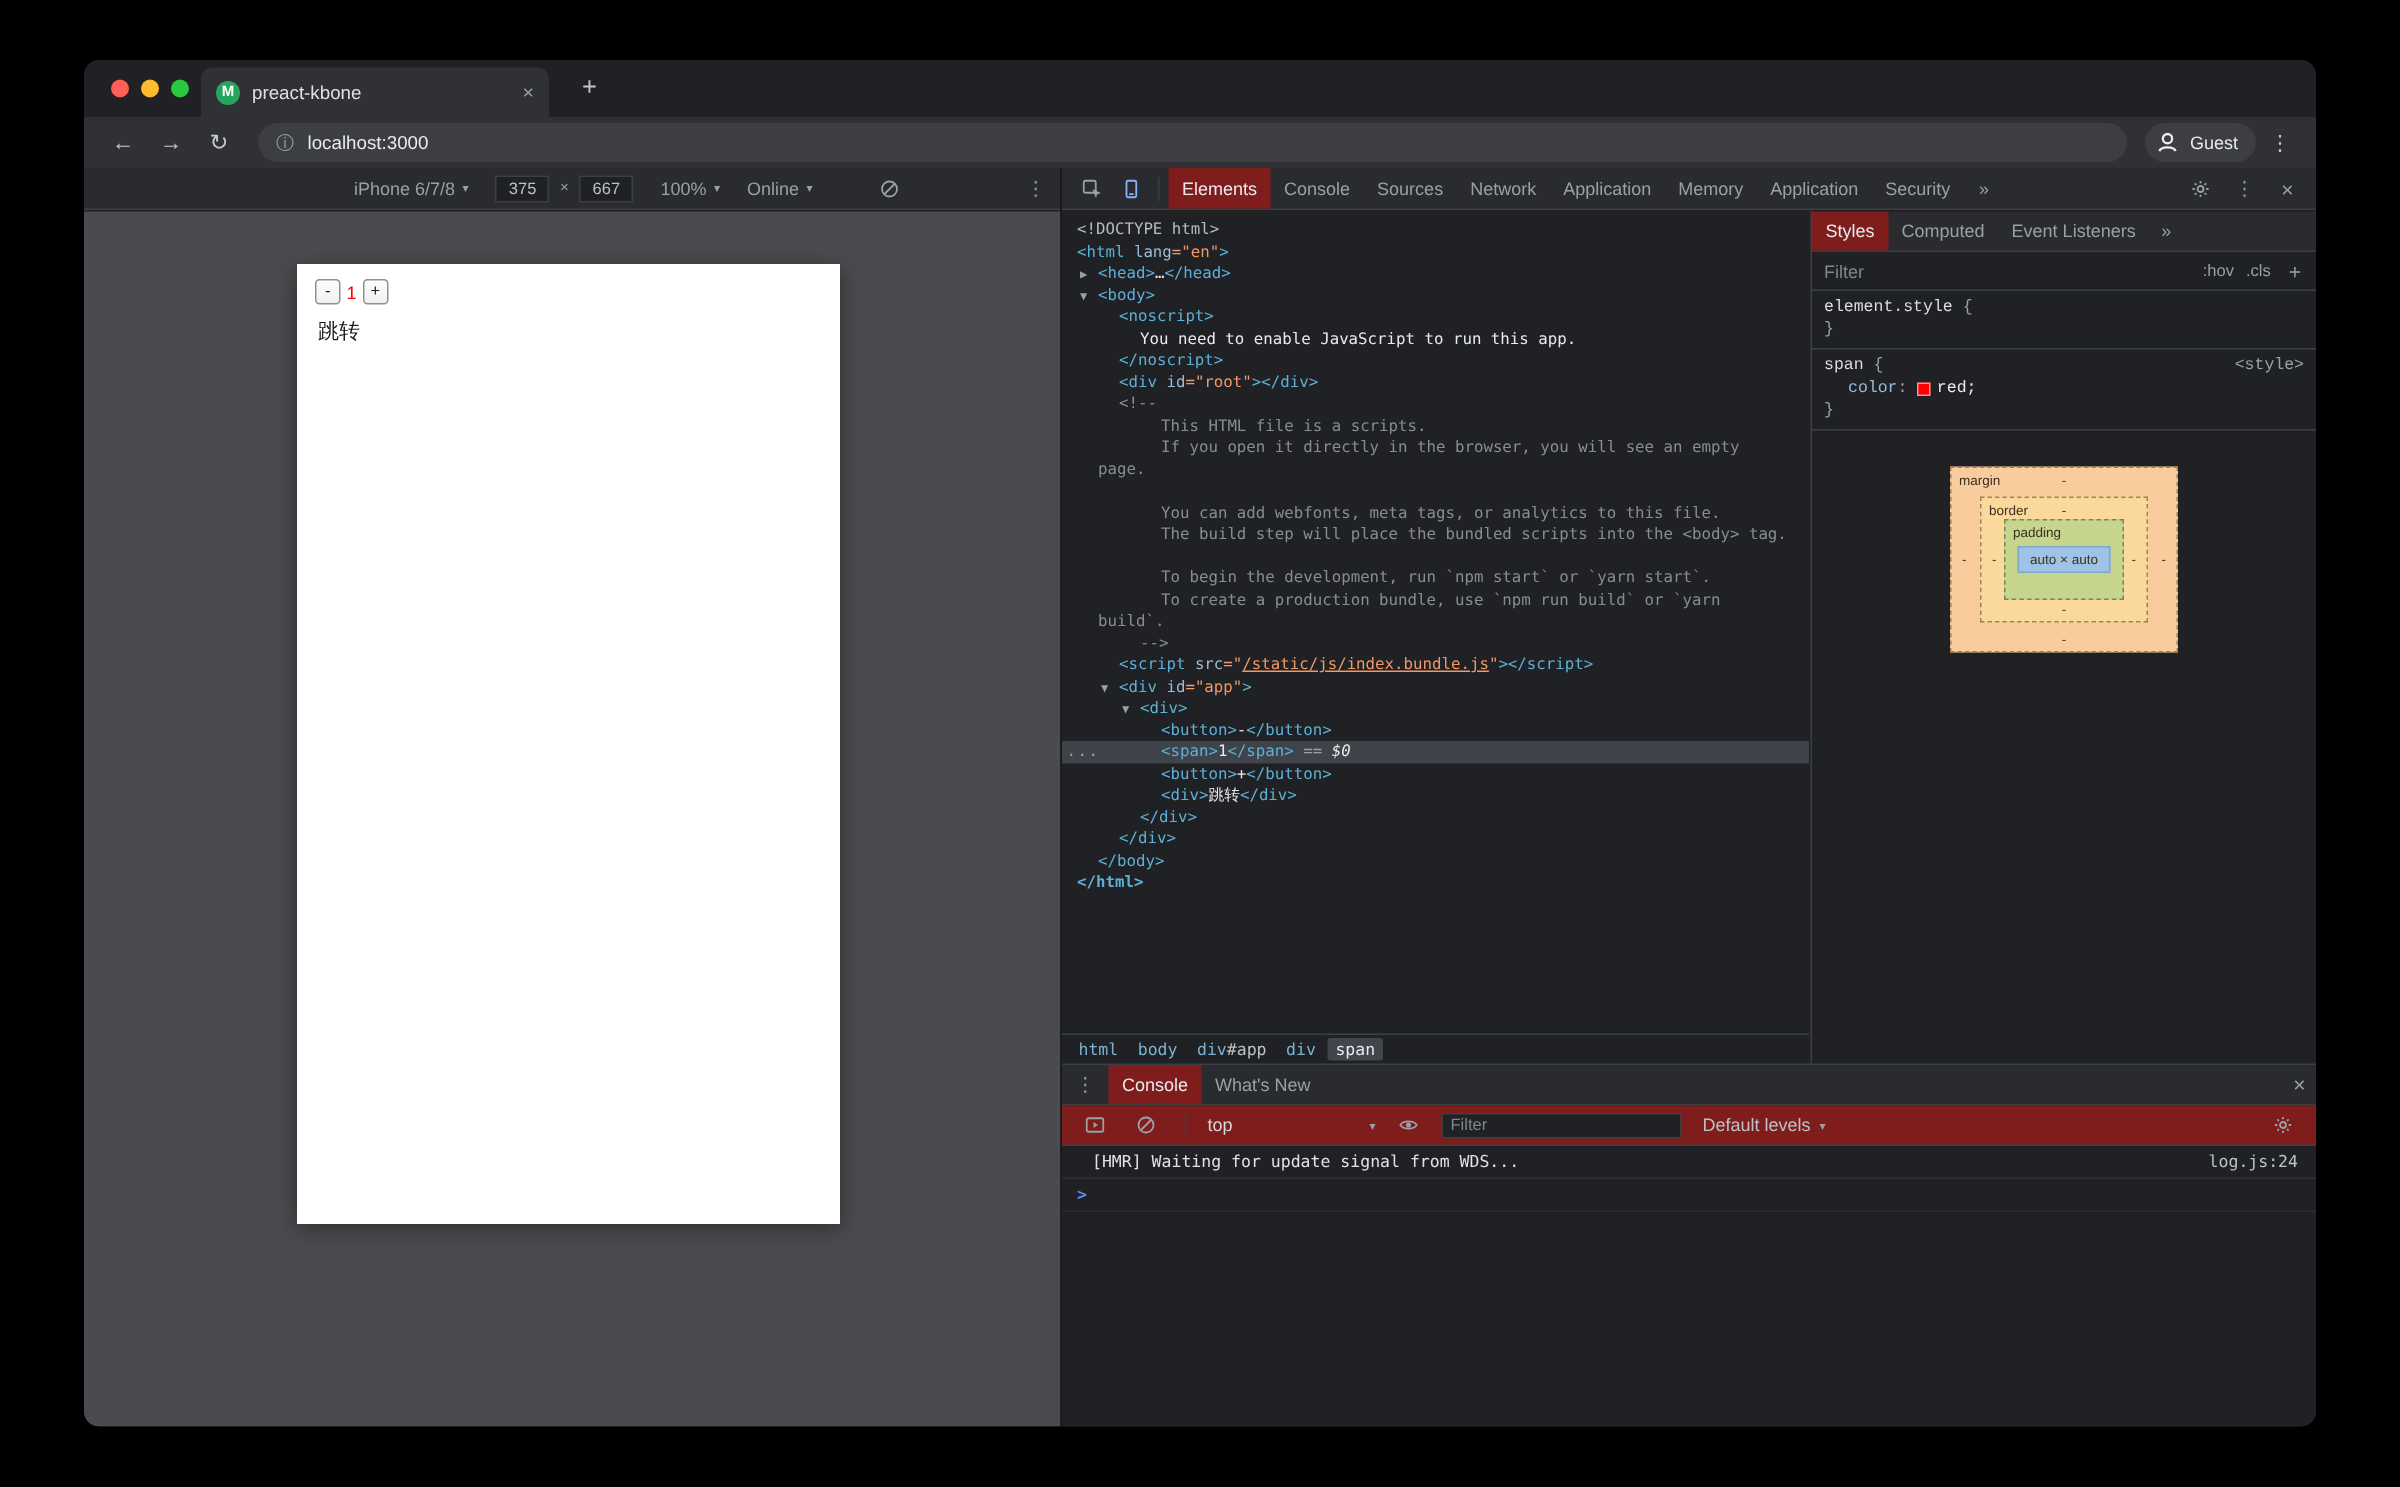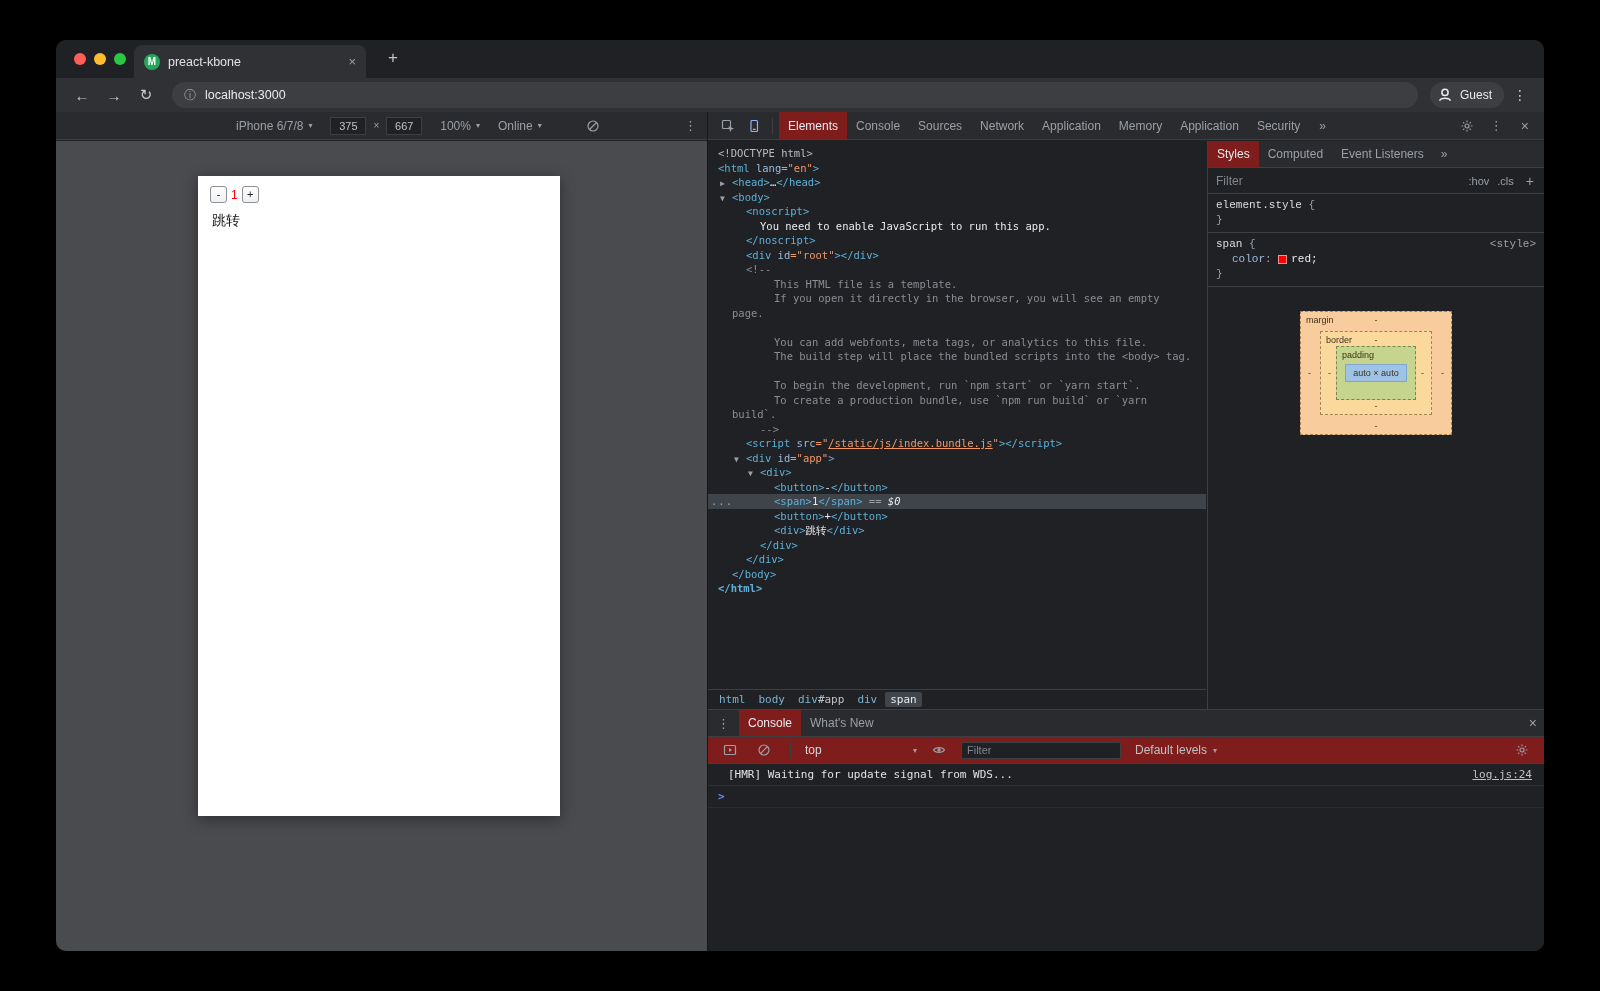--- a/index.html
+++ b/index.html
@@ -113,21 +113,21 @@
 
   
   .drawer{position:absolute;left:0;right:0;top:597px;bottom:0;background:#202124;border-top:1px solid #3c4043}
   .drawer-header{height:27px;background:#2a2b2e;border-bottom:1px solid #3c4043;display:flex;align-items:center}
   .console-toolbar{height:27px;border-bottom:1px solid #3c4043;display:flex;align-items:center;padding:0 10px;gap:10px;background:#7f1d1d}
   .ctx{width:112px;display:flex;align-items:center;justify-content:space-between;color:#d5d7da;font-size:12px}
   .cfilter{width:160px;height:17px;background:#202124;border:1px solid #3c4043;color:#e8eaed;font-size:11px;padding:0 5px;border-radius:2px;outline:none;font-family:inherit}
   .cfilter::placeholder{color:#80868b}
   .levels{display:flex;align-items:center;gap:6px;color:#bdc1c6;font-size:12px;margin-left:4px}
   .log-row{height:22px;display:flex;align-items:center;padding:0 12px 0 20px;border-bottom:1px solid rgba(255,255,255,.07);font-family:"DejaVu Sans Mono","Liberation Mono",monospace;font-size:11px;color:#dfe1e4}
-  .log-src{color:#bdc1c6;text-decoration:underline;margin-left:auto;cursor:default}
+  .log-src{color:#bdc1c6;margin-left:auto;cursor:default}
   .prompt-row{height:22px;display:flex;align-items:center;padding:0 10px;border-bottom:1px solid rgba(255,255,255,.05)}
   .chev{color:#5f8af8;font-family:"DejaVu Sans Mono","Liberation Mono",monospace;font-size:11px;font-weight:bold;margin-right:6px}
   .prompt-input{flex:1;height:100%}
   svg{display:block}
 </style>
 </head>
 <body>
 
 <div class="stage">
   <div class="window">
@@ -248,21 +248,21 @@
         <div class="dom-tree">
             <div class="trow" style="padding-left: 10px;"><span class="sg-doc">&lt;!DOCTYPE html&gt;</span></div>
             <div class="trow" style="padding-left: 10px;"><span class="sg-tag">&lt;html</span><span class="sg-attr"> lang</span><span class="sg-val">="en"</span><span class="sg-tag">&gt;</span></div>
             <div class="trow" style="padding-left: 12px;"><span class="arw">▶</span><span class="sg-tag">&lt;head&gt;</span><span class="sg-txt">…</span><span class="sg-tag">&lt;/head&gt;</span></div>
             <div class="trow" style="padding-left: 12px;"><span class="arw">▼</span><span class="sg-tag">&lt;body&gt;</span></div>
             <div class="trow" style="padding-left: 38px;"><span class="sg-tag">&lt;noscript&gt;</span></div>
             <div class="trow" style="padding-left: 52px;"><span class="sg-txt">You need to enable JavaScript to run this app.</span></div>
             <div class="trow" style="padding-left: 38px;"><span class="sg-tag">&lt;/noscript&gt;</span></div>
             <div class="trow" style="padding-left: 38px;"><span class="sg-tag">&lt;div</span><span class="sg-attr"> id</span><span class="sg-val">="root"</span><span class="sg-tag">&gt;&lt;/div&gt;</span></div>
             <div class="trow" style="padding-left: 38px;"><span class="sg-com">&lt;!--</span></div>
-            <div class="trow" style="padding-left: 66px;"><span class="sg-com">This HTML file is a template.</span></div>
+            <div class="trow" style="padding-left: 66px;"><span class="sg-com">This HTML file is a scripts.</span></div>
             <div class="trow" style="padding-left: 66px;"><span class="sg-com">If you open it directly in the browser, you will see an empty</span></div>
             <div class="trow" style="padding-left: 24px;"><span class="sg-com">page.</span></div>
             <div class="trow" style="padding-left: 10px;"></div>
             <div class="trow" style="padding-left: 66px;"><span class="sg-com">You can add webfonts, meta tags, or analytics to this file.</span></div>
             <div class="trow" style="padding-left: 66px;"><span class="sg-com">The build step will place the bundled scripts into the &lt;body&gt; tag.</span></div>
             <div class="trow" style="padding-left: 10px;"></div>
             <div class="trow" style="padding-left: 66px;"><span class="sg-com">To begin the development, run `npm start` or `yarn start`.</span></div>
             <div class="trow" style="padding-left: 66px;"><span class="sg-com">To create a production bundle, use `npm run build` or `yarn</span></div>
             <div class="trow" style="padding-left: 24px;"><span class="sg-com">build`.</span></div>
             <div class="trow" style="padding-left: 52px;"><span class="sg-com">--&gt;</span></div>

